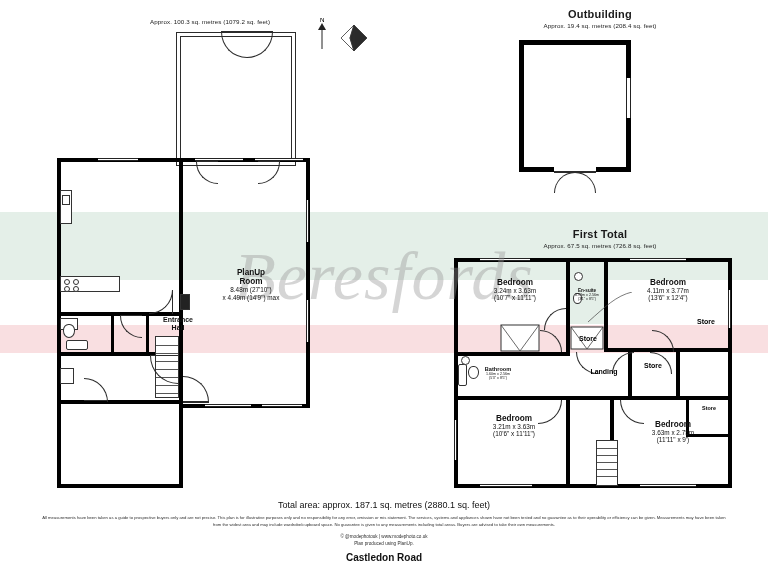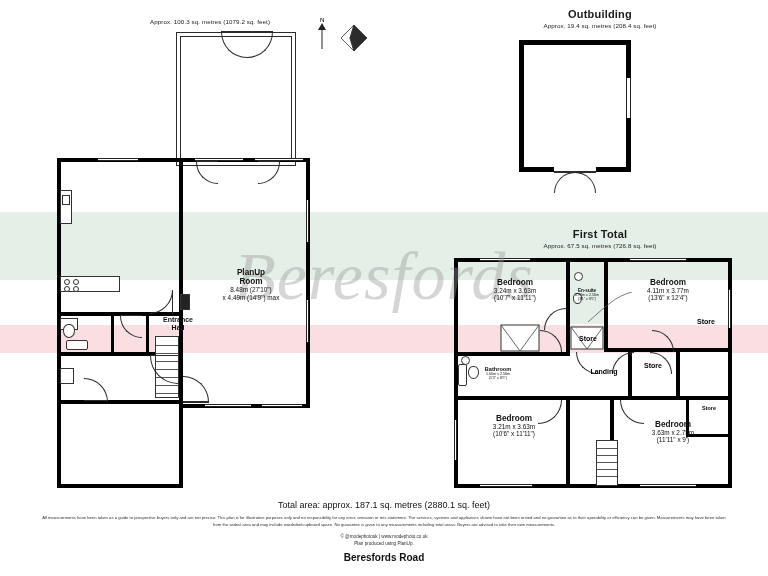--- a/index.html
+++ b/index.html
@@ -429,16 +429,16 @@
 
   </div>
 
   <div id="footer">
     <div id="total-area">Total area: approx. 187.1 sq. metres (2880.1 sq. feet)</div>
     <div id="disclaimer">All measurements have been taken as a guide to prospective buyers only and are not precise. This plan is for illustrative purposes only and no responsibility for any error, omission or mis statement. The services, systems and appliances shown have not been tested and no guarantee as to their operability or efficiency can be given. Measurements may have been taken from the widest area and may include wardrobe/cupboard space. No guarantee is given to any measurements including total areas. Buyers are advised to take their own measurements.</div>
     <div id="credit">
       <div>© @modephotouk | www.modephoto.co.uk</div>
       <div>Plan produced using PlanUp.</div>
     </div>
-    <div id="address">Beresfords Road</div>
+    <div id="address">Castledon Road</div>
   </div>
 
 </div>
 
 </body></html>

